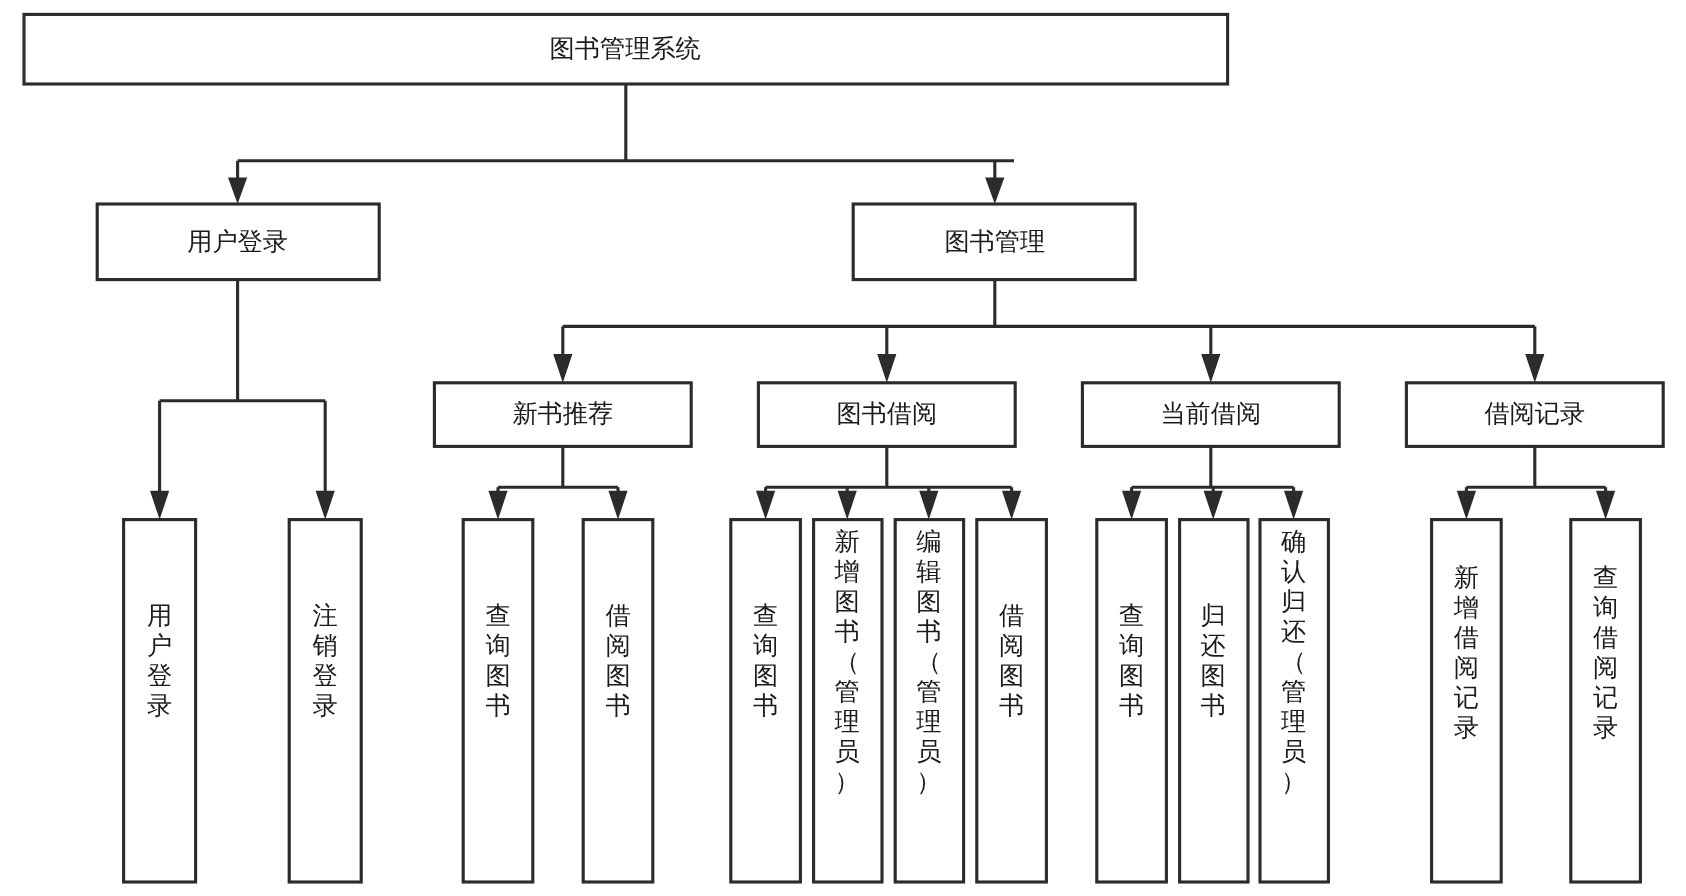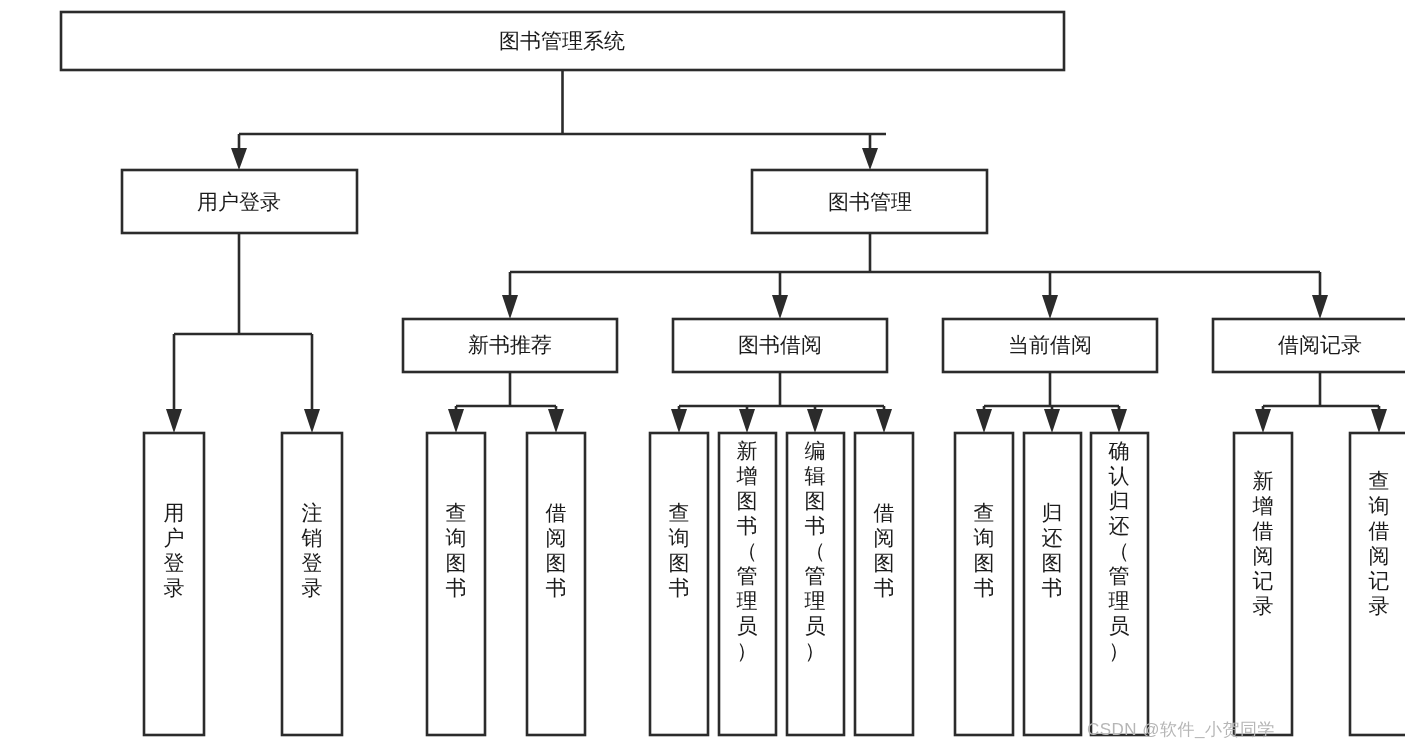--- a/index.html
+++ b/index.html
@@ -11,21 +11,20 @@
     width: 1405px;
     height: 747px;
     font-family: "Liberation Sans", "DejaVu Sans", sans-serif;
     overflow: hidden;
     position: relative;
   }
   #diagram-root {
     position: relative;
     width: 1244px;
     height: 747px;
-    margin-left: 41px;
   }
   svg#flow {
     position: absolute;
     left: 0;
     top: 0;
     width: 1405px;
     height: 747px;
     display: block;
   }
   .node-box {
@@ -234,14 +233,13 @@
       <rect class="node-box" x="1193" y="433" width="58" height="302"></rect>
       <text class="node-label-vertical" x="1222" y="488"><tspan x="1222" dy="0">新</tspan><tspan x="1222" dy="25">增</tspan><tspan x="1222" dy="25">借</tspan><tspan x="1222" dy="25">阅</tspan><tspan x="1222" dy="25">记</tspan><tspan x="1222" dy="25">录</tspan></text>
     </g>
     <g>
       <rect class="node-box" x="1309" y="433" width="58" height="302"></rect>
       <text class="node-label-vertical" x="1338" y="488"><tspan x="1338" dy="0">查</tspan><tspan x="1338" dy="25">询</tspan><tspan x="1338" dy="25">借</tspan><tspan x="1338" dy="25">阅</tspan><tspan x="1338" dy="25">记</tspan><tspan x="1338" dy="25">录</tspan></text>
     </g>
 
   </svg>
 
-  <div class="watermark">CSDN @软件_小贺同学</div>
 </div>
 
 </body></html>

